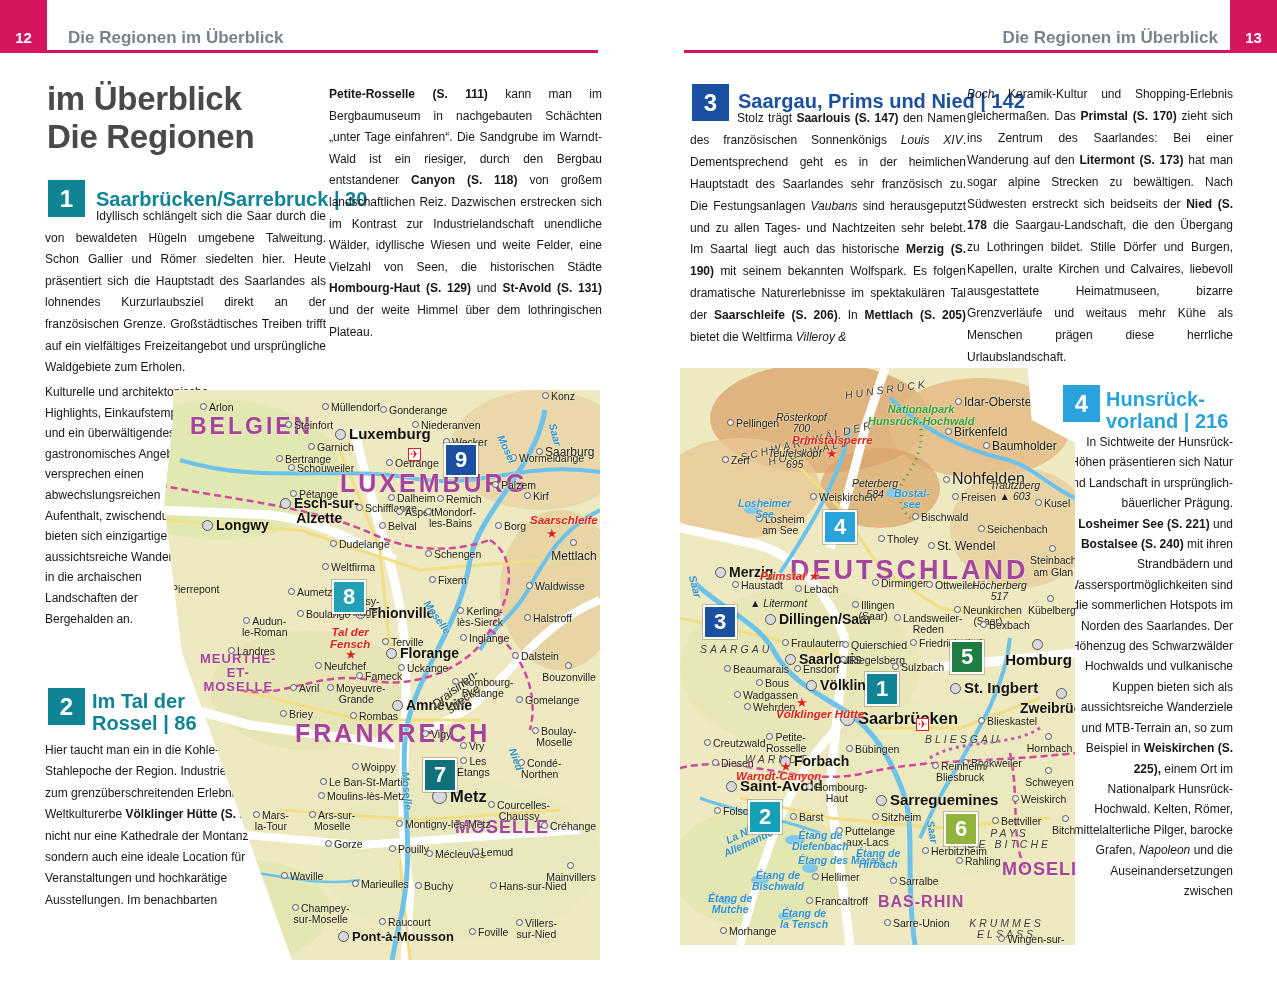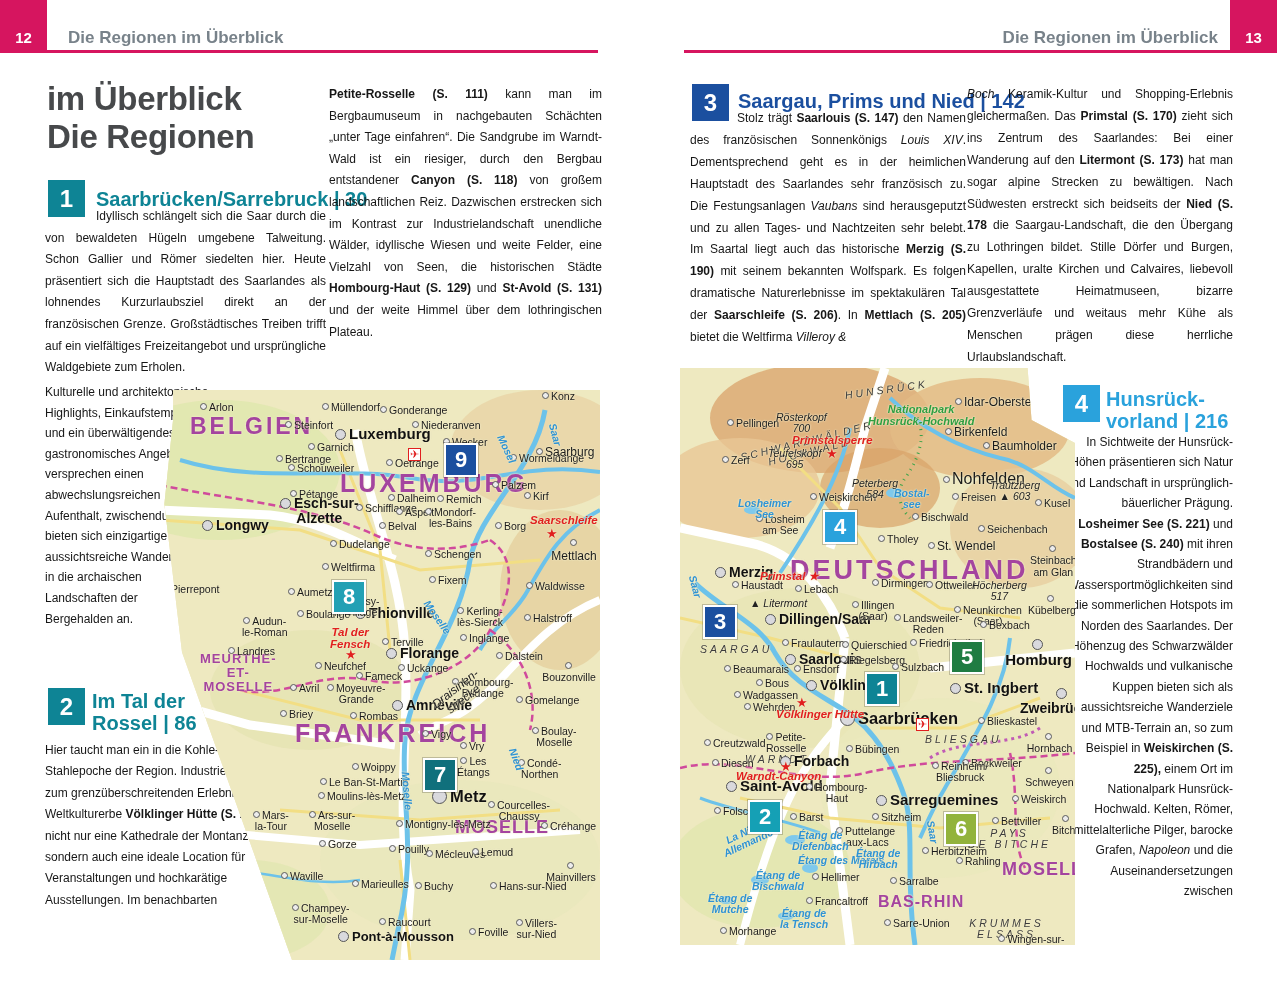--- a/index.html
+++ b/index.html
@@ -175,41 +175,41 @@
         <span class="lbl cy" style="left: 238px; top: 273px;">Uckange</span>
         <span class="lbl cy" style="left: 155px; top: 271px;">Neufchef</span>
         <span class="lbl cy" style="left: 196px; top: 281px;">Fameck</span>
         <span class="lbl cy" style="left: 130px; top: 293px;">Avril</span>
         <span class="lbl cy" style="left: 167px; top: 293px;">Moyeuvre-
 Grande</span>
         <span class="lbl cy" style="left: 120px; top: 319px;">Briey</span>
         <span class="lbl cy" style="left: 190px; top: 321px;">Rombas</span>
         <span class="lbl cy" style="left: 292px; top: 287px;">Hombourg-
 Budange</span>
-        <span class="lbl cy" style="left: 336px; top: 261px;">Dalstein</span>
+        <span class="lbl cy" style="left: 352px; top: 261px;">Dalstein</span>
         <span class="lbl cy" style="left: 378px; top: 271px;">Bouzonville</span>
         <span class="lbl cy" style="left: 356px; top: 305px;">Gomelange</span>
         <span class="lbl cy" style="left: 372px; top: 336px;">Boulay-
 Moselle</span>
         <span class="lbl cy" style="left: 262px; top: 339px;">Vigy</span>
         <span class="lbl cy" style="left: 300px; top: 351px;">Vry</span>
         <span class="lbl cy" style="left: 297px; top: 366px;">Les
 Étangs</span>
         <span class="lbl cy" style="left: 358px; top: 368px;">Condé-
 Northen</span>
         <span class="lbl cy" style="left: 192px; top: 372px;">Woippy</span>
         <span class="lbl cy" style="left: 160px; top: 387px;">Le Ban-St-Martin</span>
         <span class="lbl cy" style="left: 158px; top: 401px;">Moulins-lès-Metz</span>
         <span class="lbl cy" style="left: 328px; top: 410px;">Courcelles-
 Chaussy</span>
         <span class="lbl cy" style="left: 93px; top: 420px;">Mars-
 la-Tour</span>
         <span class="lbl cy" style="left: 149px; top: 420px;">Ars-sur-
 Moselle</span>
-        <span class="lbl cy" style="left: 159px; top: 449px;">Gorze</span>
+        <span class="lbl cy" style="left: 165px; top: 449px;">Gorze</span>
         <span class="lbl cy" style="left: 236px; top: 429px;">Montigny-lès-Metz</span>
         <span class="lbl cy" style="left: 229px; top: 454px;">Pouilly</span>
         <span class="lbl cy" style="left: 266px; top: 459px;">Mécleuves</span>
         <span class="lbl cy" style="left: 312px; top: 457px;">Lemud</span>
         <span class="lbl cy" style="left: 381px; top: 431px;">Créhange</span>
         <span class="lbl cy" style="left: 382px; top: 471px;">Mainvillers</span>
         <span class="lbl cy" style="left: 121px; top: 481px;">Waville</span>
         <span class="lbl cy" style="left: 192px; top: 489px;">Marieulles</span>
         <span class="lbl cy" style="left: 255px; top: 491px;">Buchy</span>
         <span class="lbl cy" style="left: 330px; top: 491px;">Hans-sur-Nied</span>

